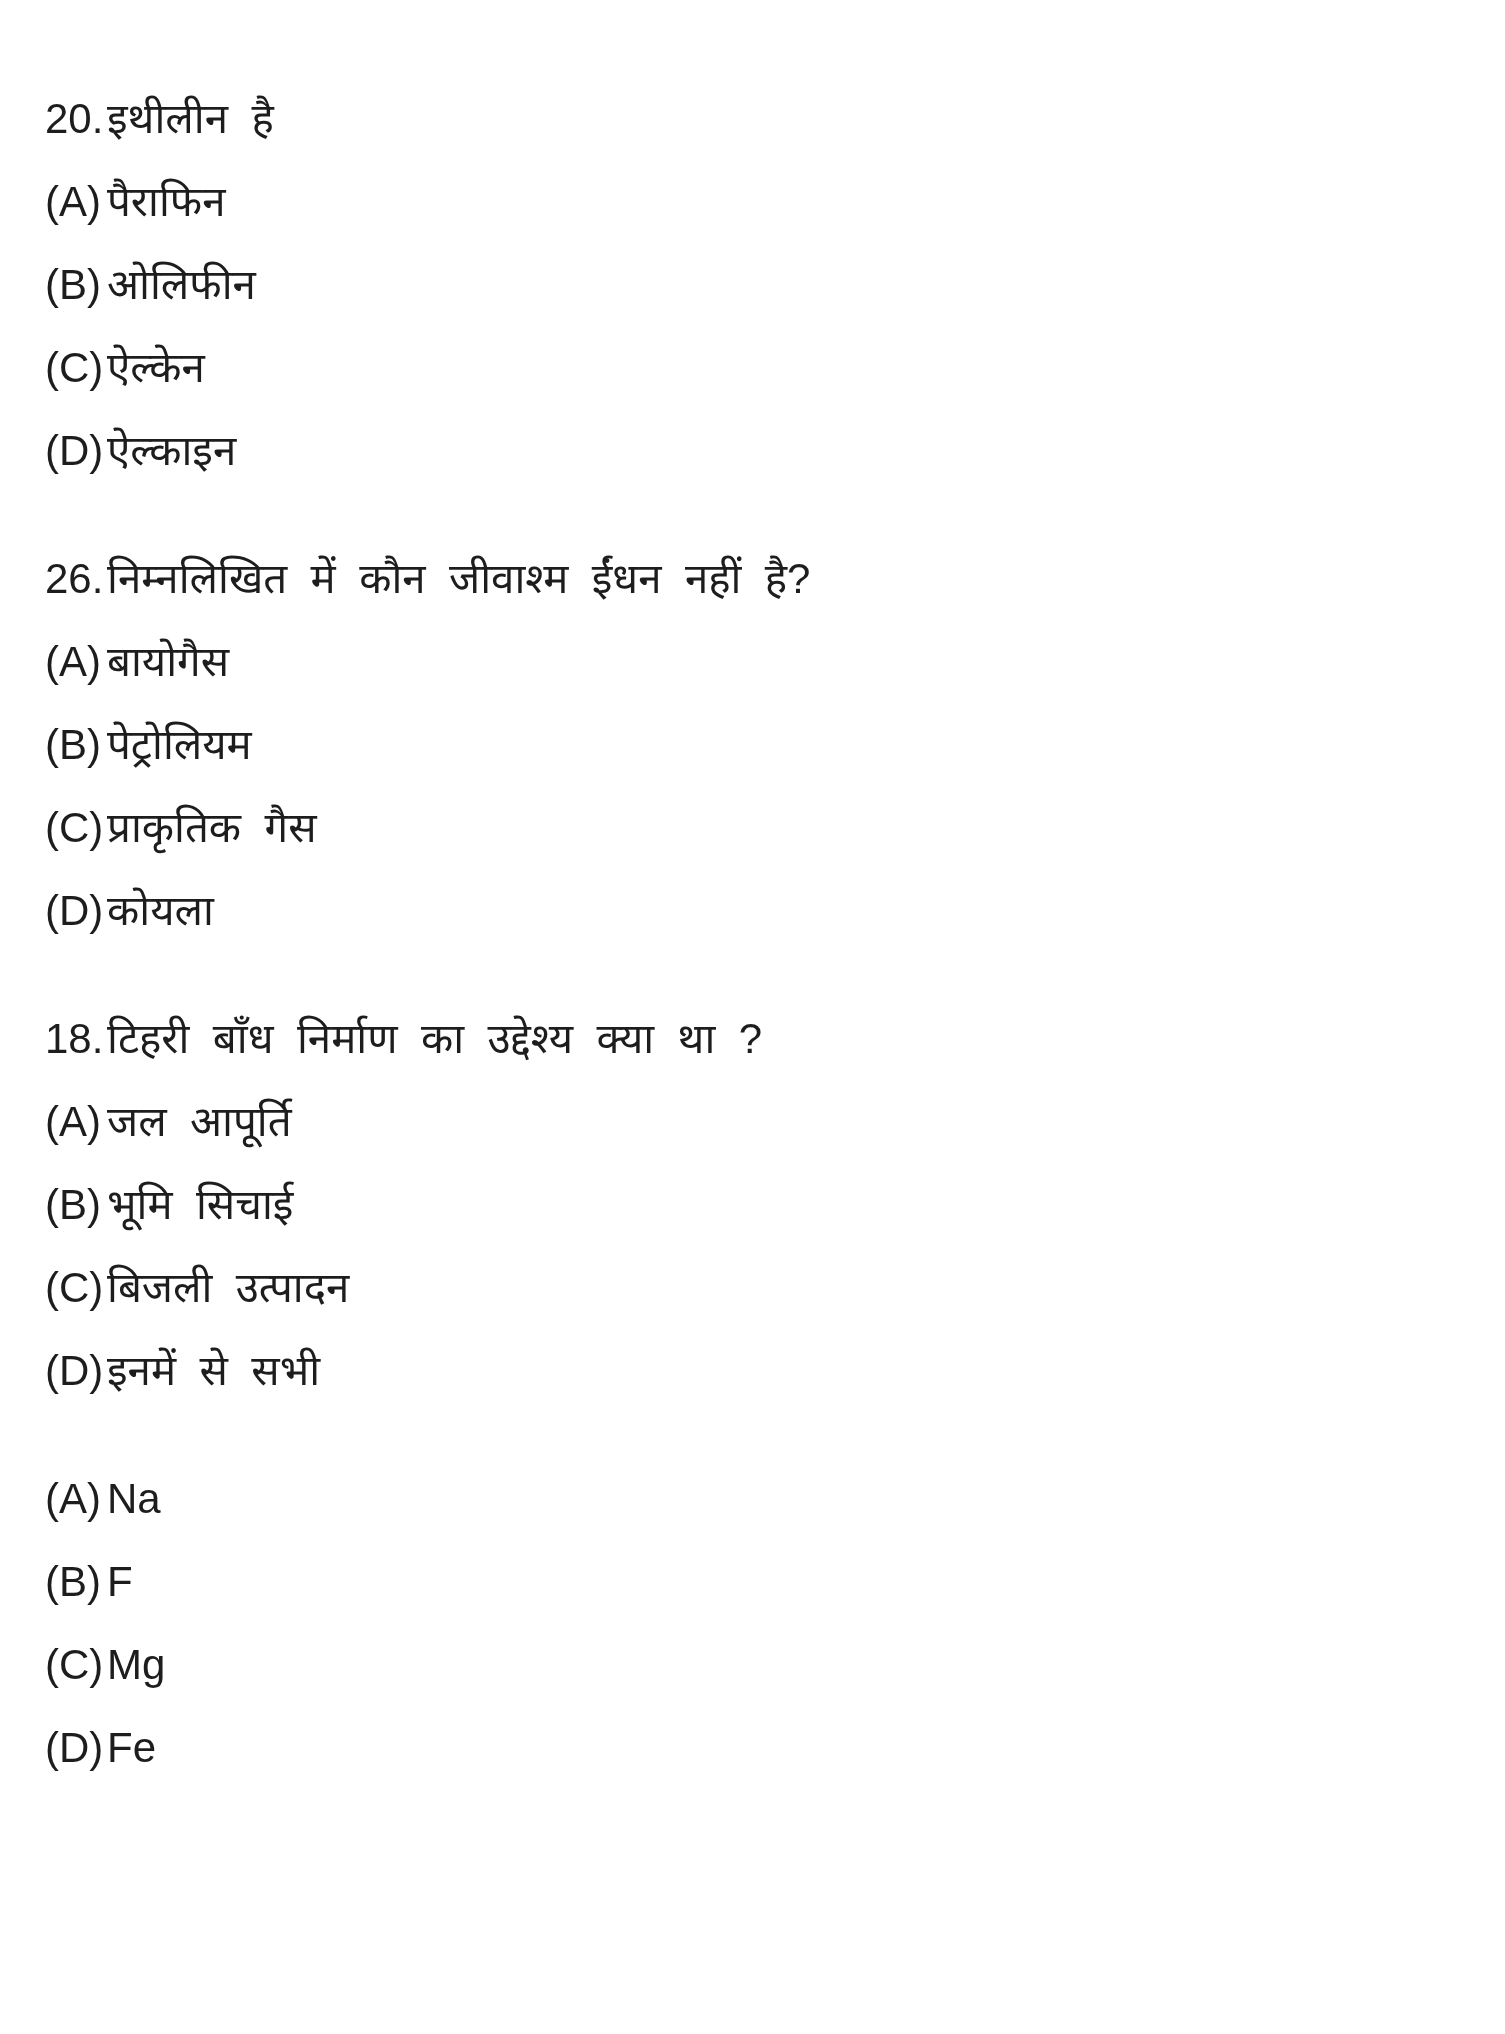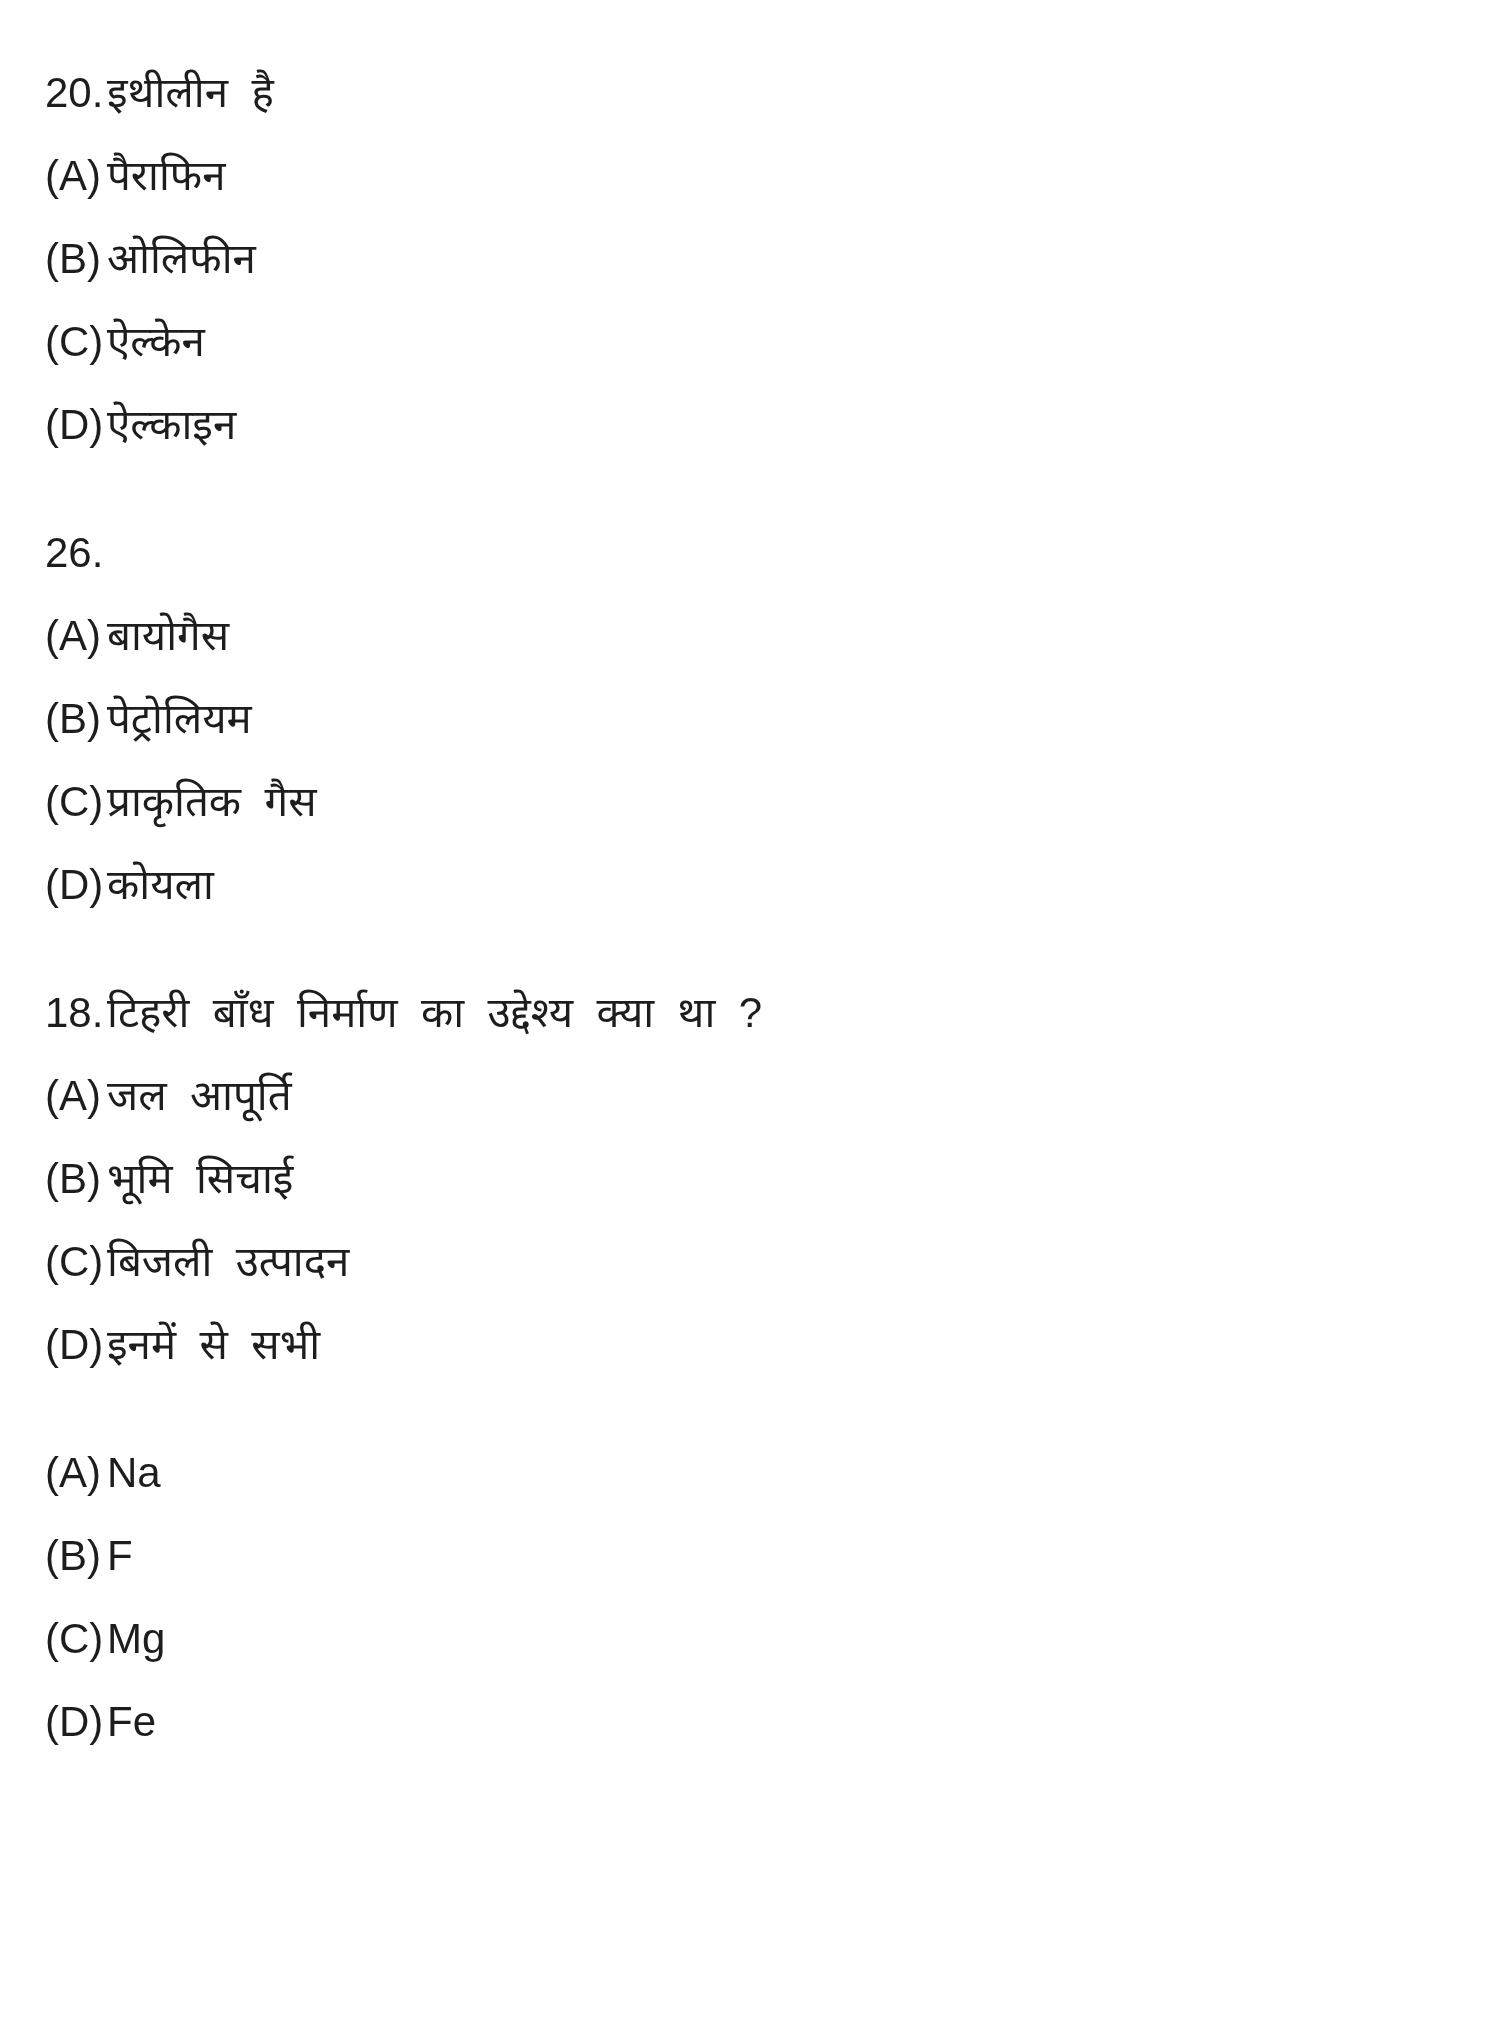--- a/index.html
+++ b/index.html
@@ -11,21 +11,21 @@
     width: 1505px;
     height: 2034px;
     font-family: "Liberation Sans", "DejaVu Sans", sans-serif;
     color: #1d1d1d;
     overflow: hidden;
   }
   .page {
     box-sizing: border-box;
     width: 1505px;
     height: 2034px;
-    padding: 70px 40px 0 45px;
+    padding: 96px 40px 0 45px;
     background: #ffffff;
   }
   .question-block {
     margin: 0 0 82px 0;
   }
   .line {
     display: flex;
     align-items: baseline;
     font-size: 42px;
     line-height: 46px;
@@ -66,20 +66,21 @@
     </div>
     <div class="line">
       <span class="num">(D)</span>
       <span class="txt">ऐल्काइन</span>
     </div>
   </section>
 
   <section class="question-block">
     <div class="line">
       <span class="num">26.</span>
+      <span class="txt">निम्नलिखित में कौन जीवाश्म ईंधन नहीं है?</span>
     </div>
     <div class="line">
       <span class="num">(A)</span>
       <span class="txt">बायोगैस</span>
     </div>
     <div class="line">
       <span class="num">(B)</span>
       <span class="txt">पेट्रोलियम</span>
     </div>
     <div class="line">

